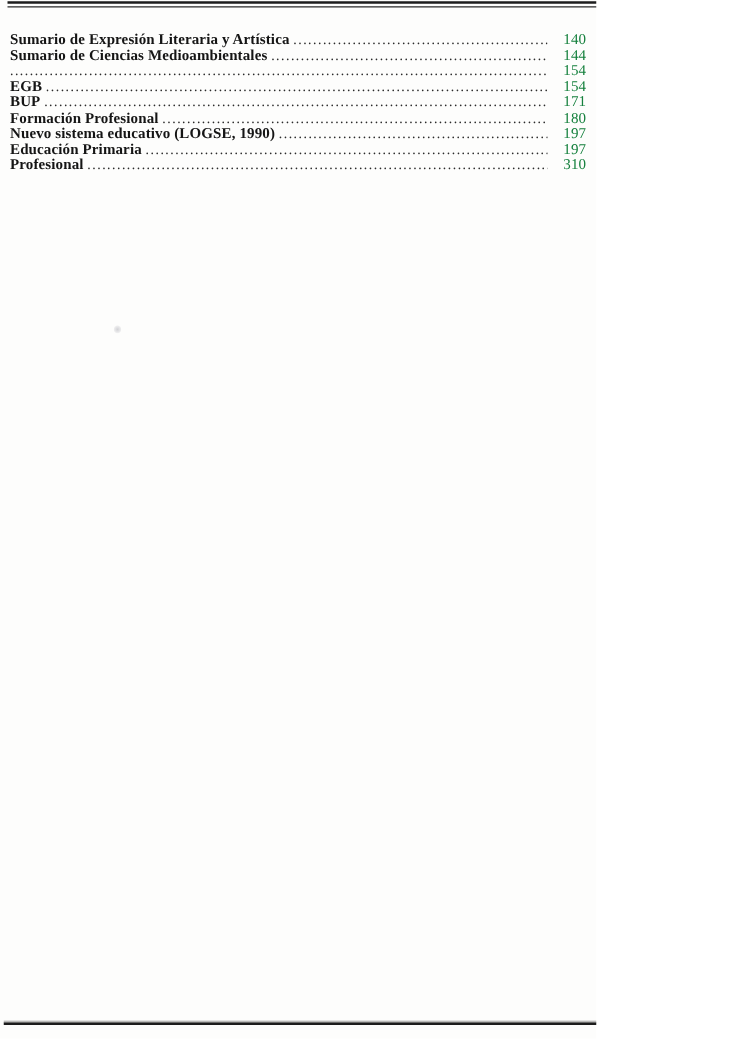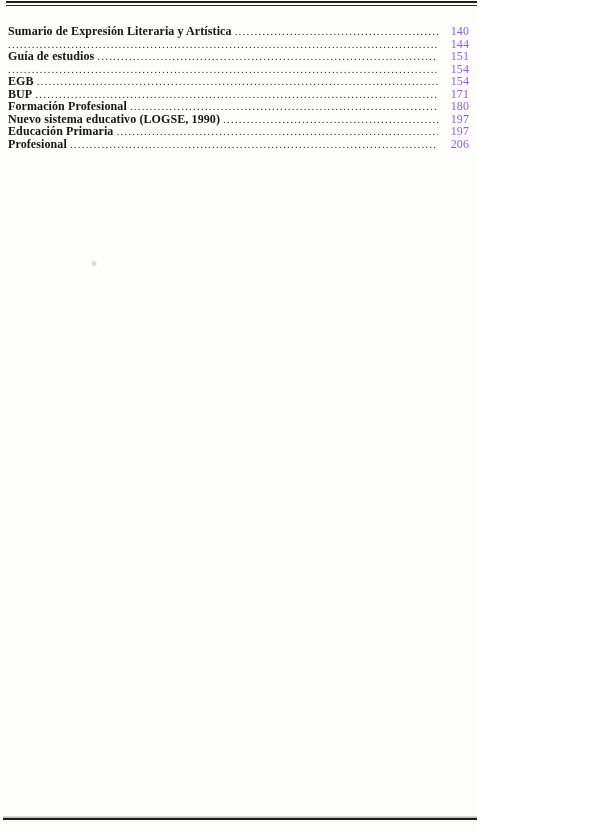--- a/index.html
+++ b/index.html
@@ -77,21 +77,21 @@
     letter-spacing: 1.2px;
     color: #2b2b2b;
   }
   .toc-page {
     flex: 0 0 auto;
     width: 26px;
     margin-left: 5px;
     text-align: right;
     font-weight: normal;
     font-size: 12px;
-    color: #8b5cf6;
+    color: #15803d;
   }
   .toc-row.index-general {
     margin-top: 12px;
   }
   
   .speck {
     position: absolute;
     left: 91px;
     top: 260px;
     width: 6px;
@@ -109,27 +109,23 @@
   <div class="rule-top-thin"></div>
 
   <div class="toc">
     <div id="toc-list">
         <div class="toc-row">
     <span class="toc-label">Sumario de Expresión Literaria y Artística</span>
     <span class="toc-dots"></span>
     <span class="toc-page">140</span>
   </div>
         <div class="toc-row">
+    <span class="toc-label">Sumario de Ciencias Medioambientales</span>
     <span class="toc-dots"></span>
     <span class="toc-page">144</span>
-  </div>
-        <div class="toc-row">
-    <span class="toc-label">Guía de estudios</span>
-    <span class="toc-dots"></span>
-    <span class="toc-page">151</span>
   </div>
         <div class="toc-row">
     <span class="toc-dots"></span>
     <span class="toc-page">154</span>
   </div>
         <div class="toc-row">
     <span class="toc-label">EGB</span>
     <span class="toc-dots"></span>
     <span class="toc-page">154</span>
   </div>
@@ -149,21 +145,21 @@
     <span class="toc-page">197</span>
   </div>
         <div class="toc-row">
     <span class="toc-label">Educación Primaria</span>
     <span class="toc-dots"></span>
     <span class="toc-page">197</span>
   </div>
         <div class="toc-row">
     <span class="toc-label">Profesional</span>
     <span class="toc-dots"></span>
-    <span class="toc-page">206</span>
+    <span class="toc-page">310</span>
   </div>
       </div>
 
   </div>
 
   <div class="speck"></div>
 
   <div class="rule-bottom"></div>
 
 </div>

